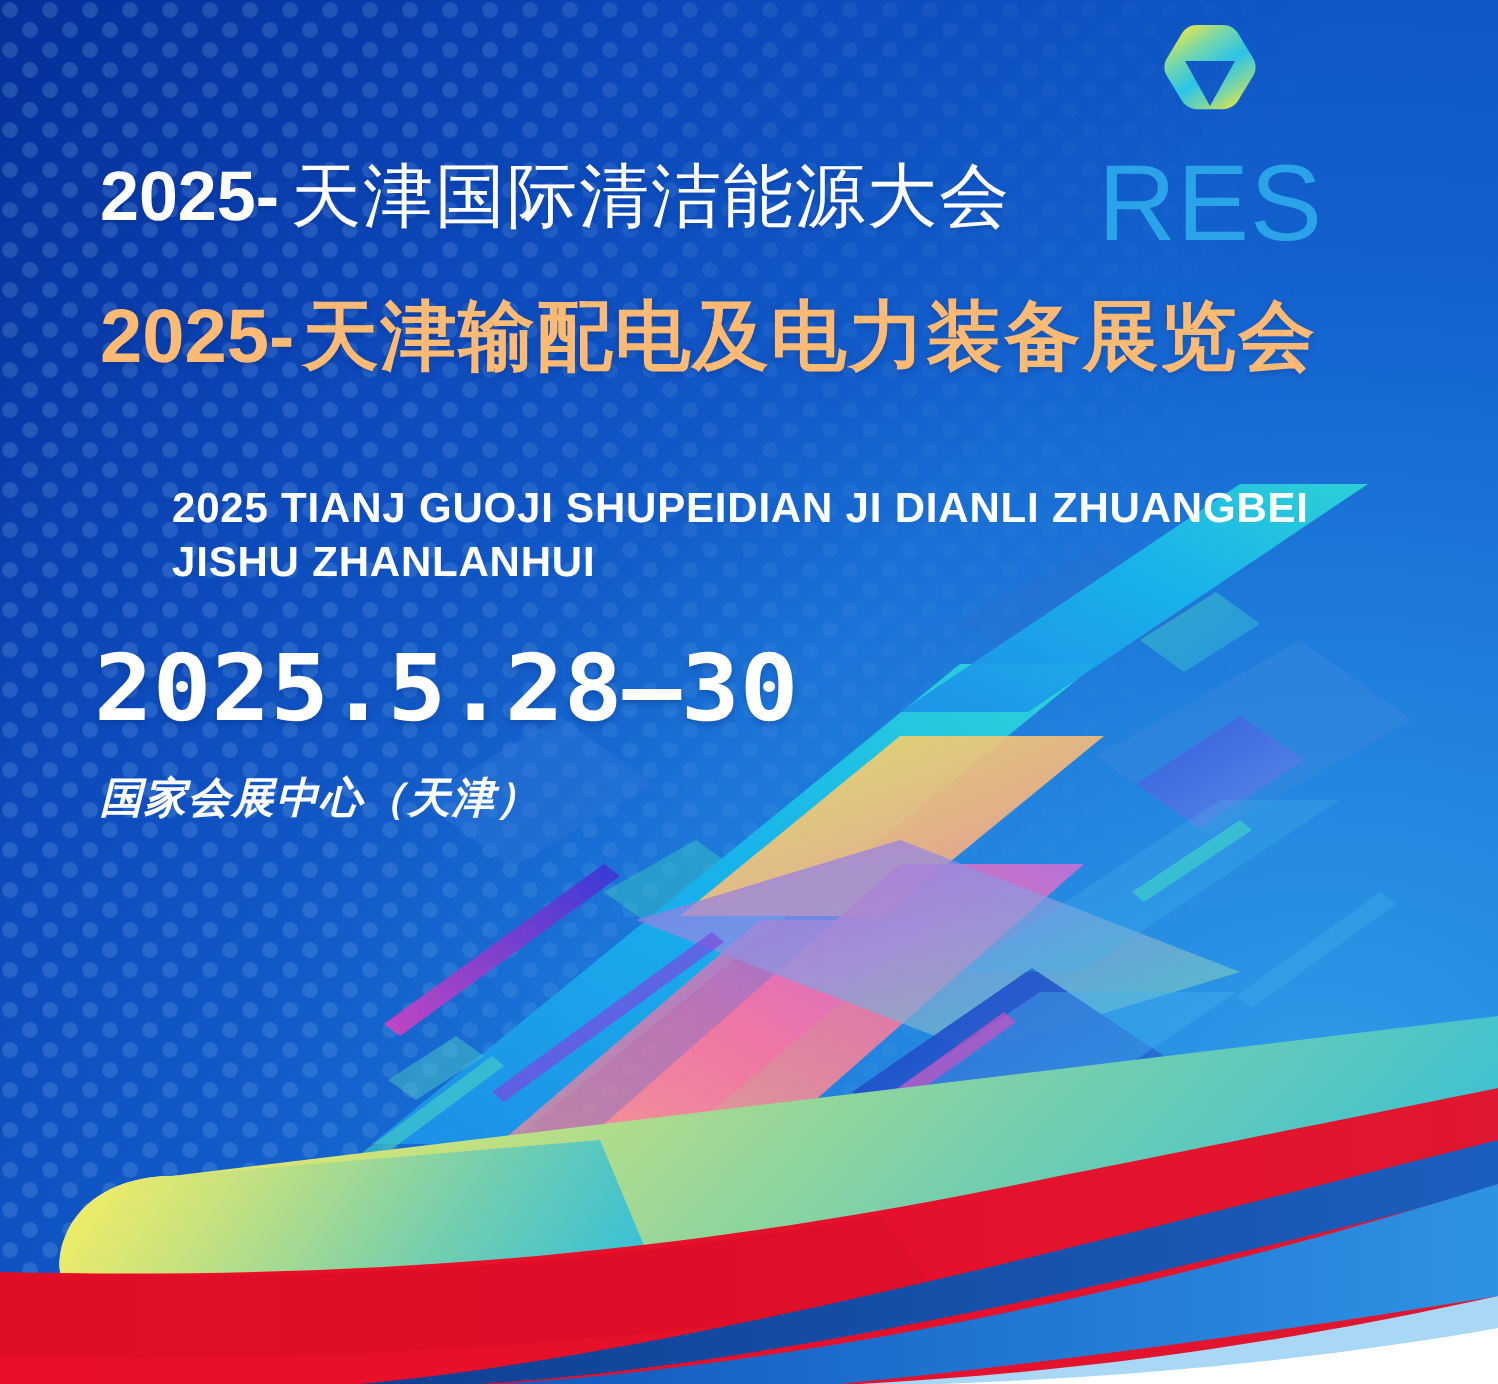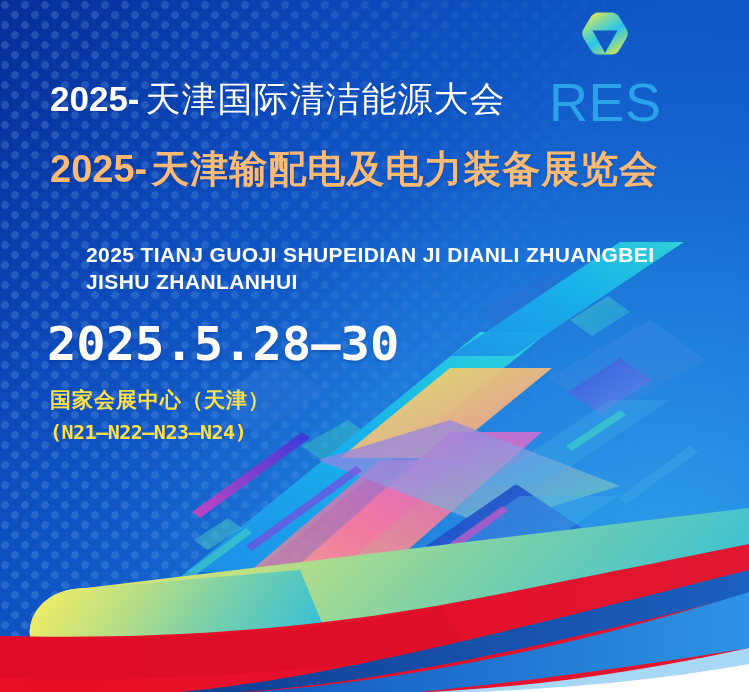--- a/index.html
+++ b/index.html
@@ -80,21 +80,21 @@
     font-size:46px;line-height:56px;font-weight:bold;
     color:#ffffff;letter-spacing:0px;
     transform:scaleX(1.06);transform-origin:left center;
     text-shadow:0 2px 3px rgba(4,35,110,.25);
   }
 
   
   .venue{
     position:absolute;left:50px;top:384px;
     font-size:21px;line-height:31px;font-weight:bold;
-    color:#fde047;letter-spacing:1px;
+    color:#ffffff;letter-spacing:1px;font-style:italic;
   }
   .venue .halls{
     display:block;
     font-family:"DejaVu Sans Mono","Liberation Mono",monospace;
     font-size:20px;letter-spacing:-.5px;margin-top:2px;
   }
 
   
   .graphic{position:absolute;left:150px;top:250px;width:599px;height:400px;}
 
@@ -277,16 +277,15 @@
 
   <div class="pinyin">
     <span>2025 TIANJ GUOJI SHUPEIDIAN JI DIANLI ZHUANGBEI</span>
     <span>JISHU ZHANLANHUI</span>
   </div>
 
   <div class="date">2025.5.28—30</div>
 
   <div class="venue">
     <span>国家会展中心（天津）</span>
-    <span class="halls">(N21—N22—N23—N24)</span>
   </div>
 
 </div>
 
 </body></html>

